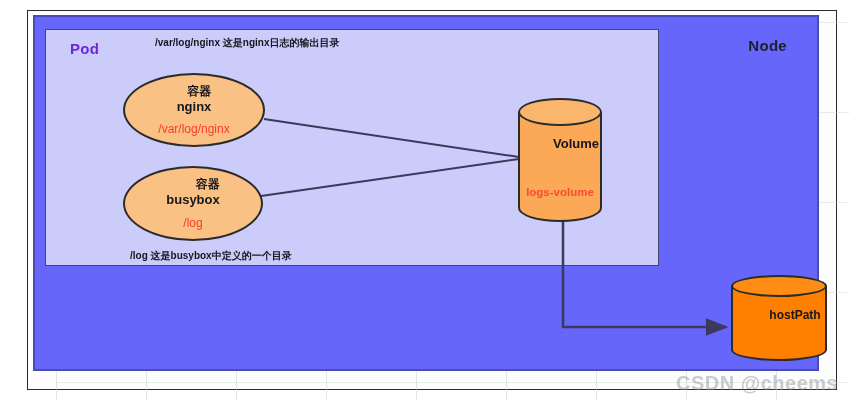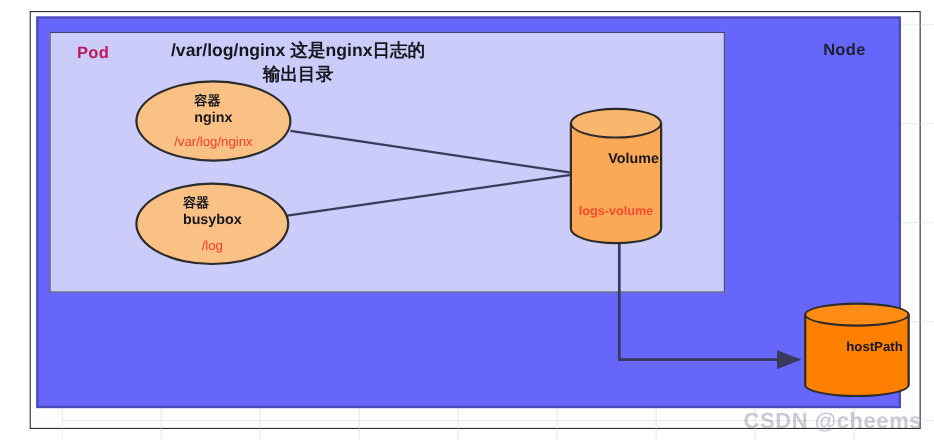--- a/index.html
+++ b/index.html
@@ -73,31 +73,30 @@
     background: #ccccfa;
     border: 1px solid #45456e;
     box-sizing: border-box;
   }
   .pod-label {
     position: absolute;
     left: 24px;
     top: 10px;
     font-size: 15px;
     font-weight: bold;
-    color: #be185d;
+    color: #6d28d9;
     letter-spacing: .3px;
   }
 
   
   .caption {
     position: absolute;
-    font-size: 16px;
+    font-size: 10px;
     font-weight: bold;
     color: #16161f;
-    text-align: center;
     line-height: 1.35;
   }
   .caption-top {
     left: 155px;
     top: 36px;
     width: 232px;
   }
   .caption-bottom {
     left: 130px;
     top: 249px;
@@ -108,21 +107,21 @@
   .ellipse {
     position: absolute;
     background: #fac184;
     border: 2px solid #2b2b2b;
     border-radius: 50%;
     box-sizing: border-box;
     display: flex;
     flex-direction: column;
     align-items: center;
     justify-content: center;
-    text-align: left;
+    text-align: right;
   }
   .ellipse .ttl {
     font-size: 12px;
     font-weight: bold;
     color: #16161f;
     line-height: 1.25;
   }
   .ellipse .ttl .cn { display: block; }
   .ellipse .ttl .en { display: block; font-size: 13px; }
   .ellipse .path {
@@ -233,20 +232,21 @@
   <div class="node-box">
     <div class="node-label">Node</div>
   </div>
 
   <div class="pod-box">
     <div class="pod-label">Pod</div>
   </div>
 
   <div class="caption caption-top">/var/log/nginx 这是nginx日志的输出目录</div>
 
+  <div class="caption caption-bottom">/log 这是busybox中定义的一个目录</div>
 
   <svg id="connectors" viewBox="0 0 849 400" xmlns="http://www.w3.org/2000/svg">
     <defs>
       <marker id="arrowhead" markerWidth="9" markerHeight="7" refX="8" refY="3.5" orient="auto">
         <polygon points="0 0, 9 3.5, 0 7" fill="#3a3a5c"></polygon>
       </marker>
     </defs>
 
     <line x1="264" y1="119" x2="519" y2="157" stroke="#3a3a5c" stroke-width="2"></line>
 

